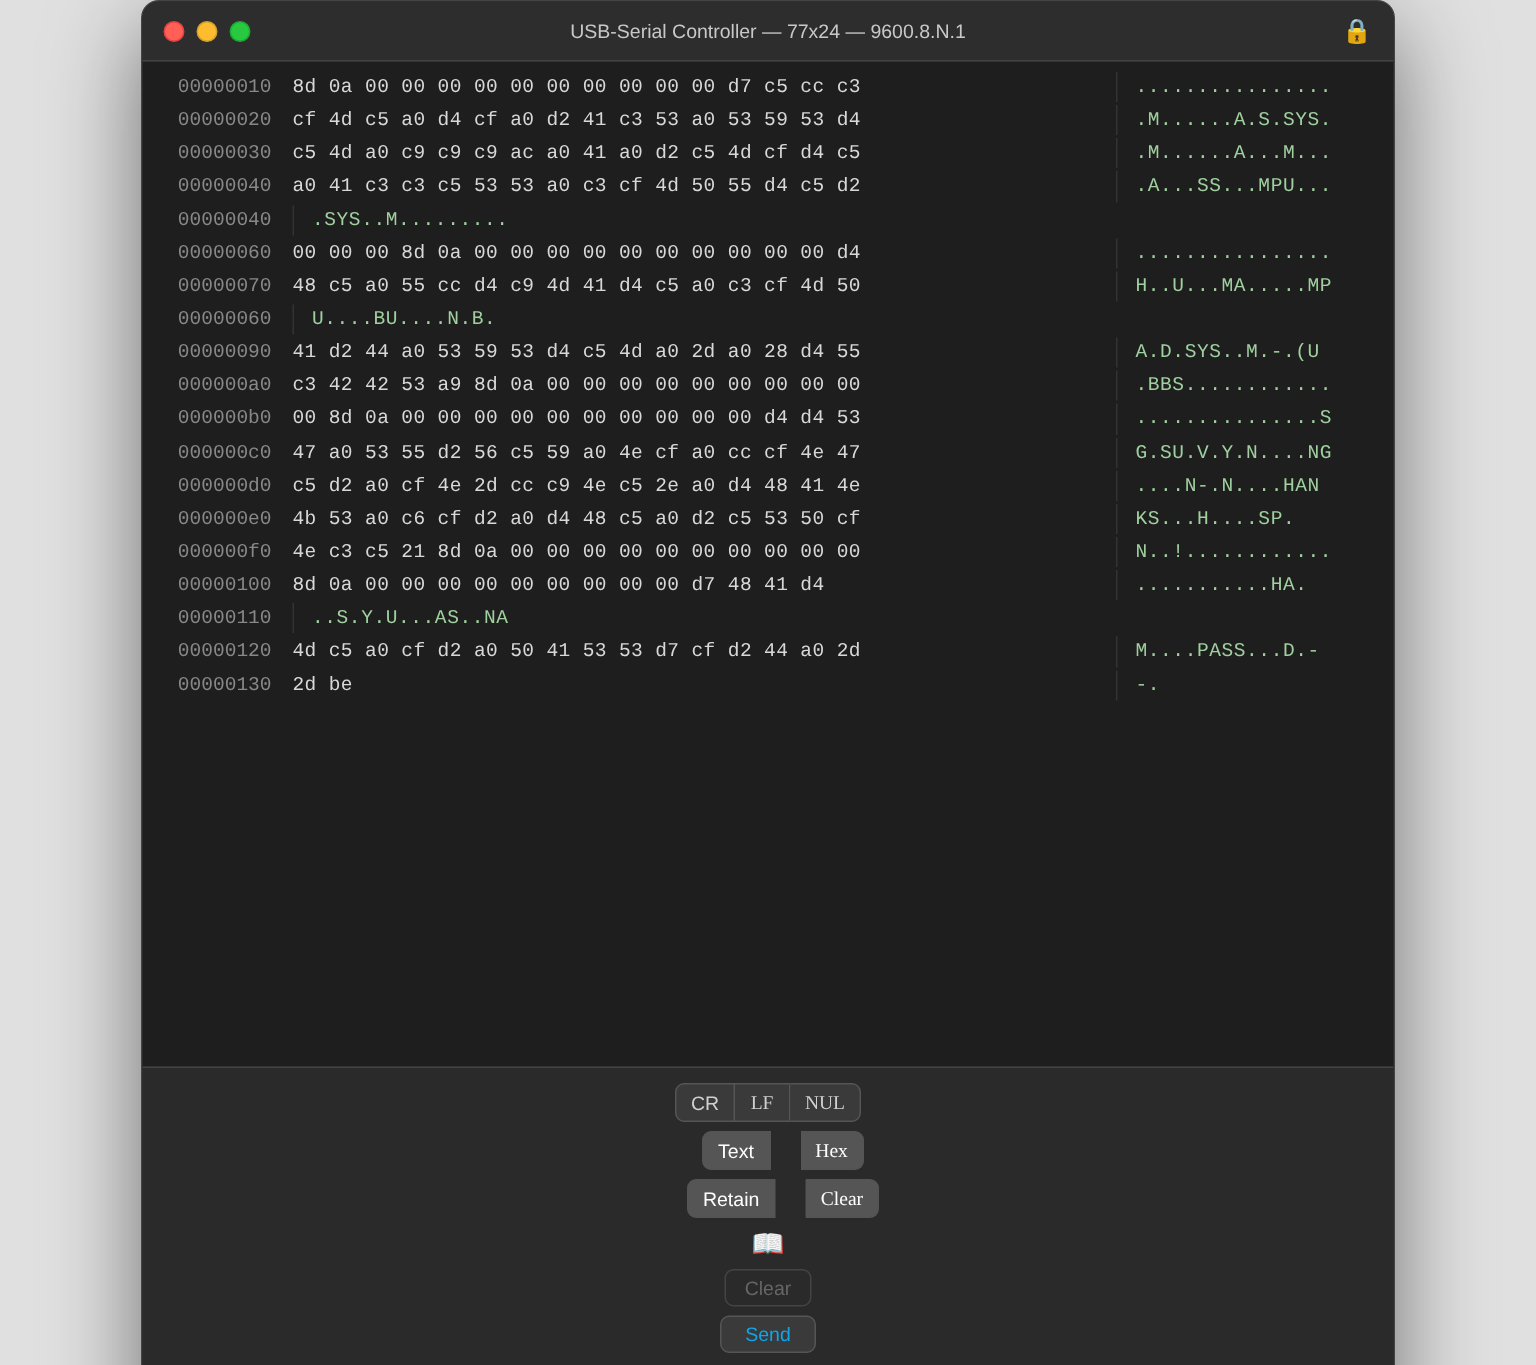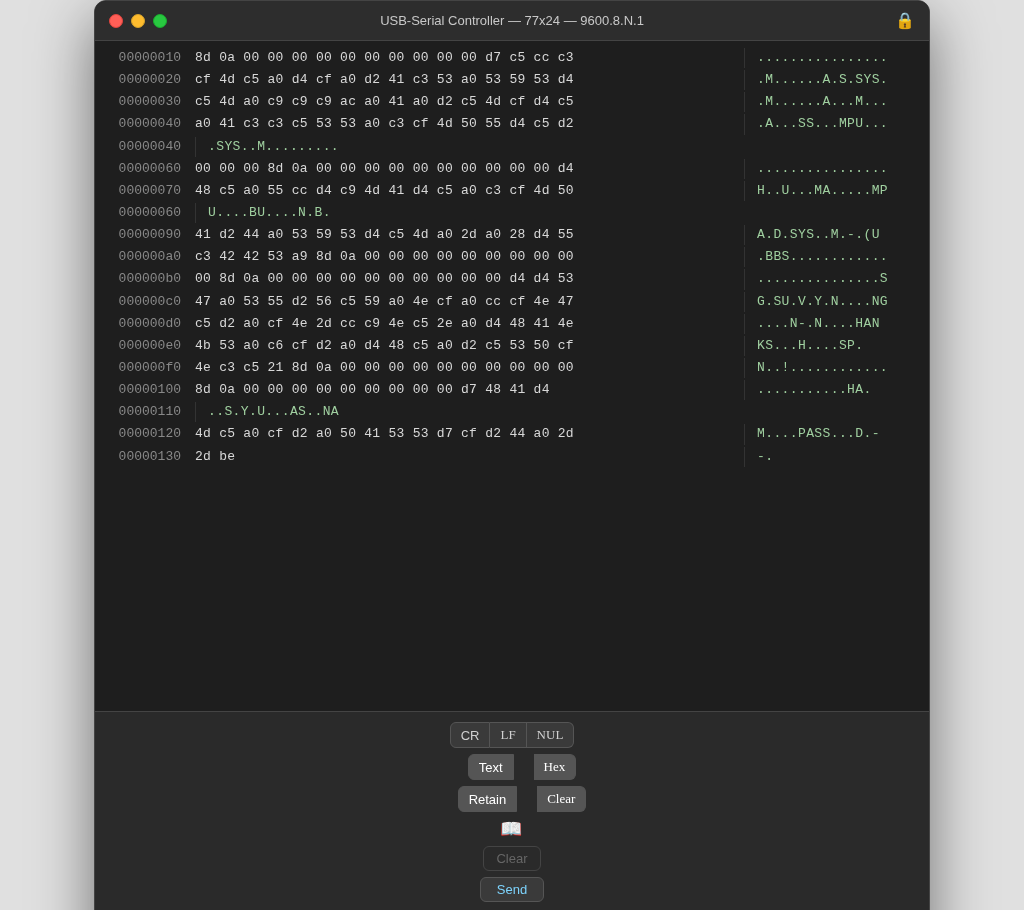--- a/index.html
+++ b/index.html
@@ -149,21 +149,21 @@
       border: 1px solid #444;
       padding: 4px 12px;
       font-size: 13px;
       border-radius: 6px;
       font-family: -apple-system, BlinkMacSystemFont, sans-serif;
       cursor: default;
     }
 
     .btn-send {
       background: #3a3a3a;
-      color: #7dd3fc;
+      color: #0ea5e9;
       border: 1px solid #555;
       padding: 4px 16px;
       font-size: 13px;
       cursor: pointer;
       border-radius: 6px;
       font-family: -apple-system, BlinkMacSystemFont, sans-serif;
     }
 
     .book-icon {
       color: #888;

